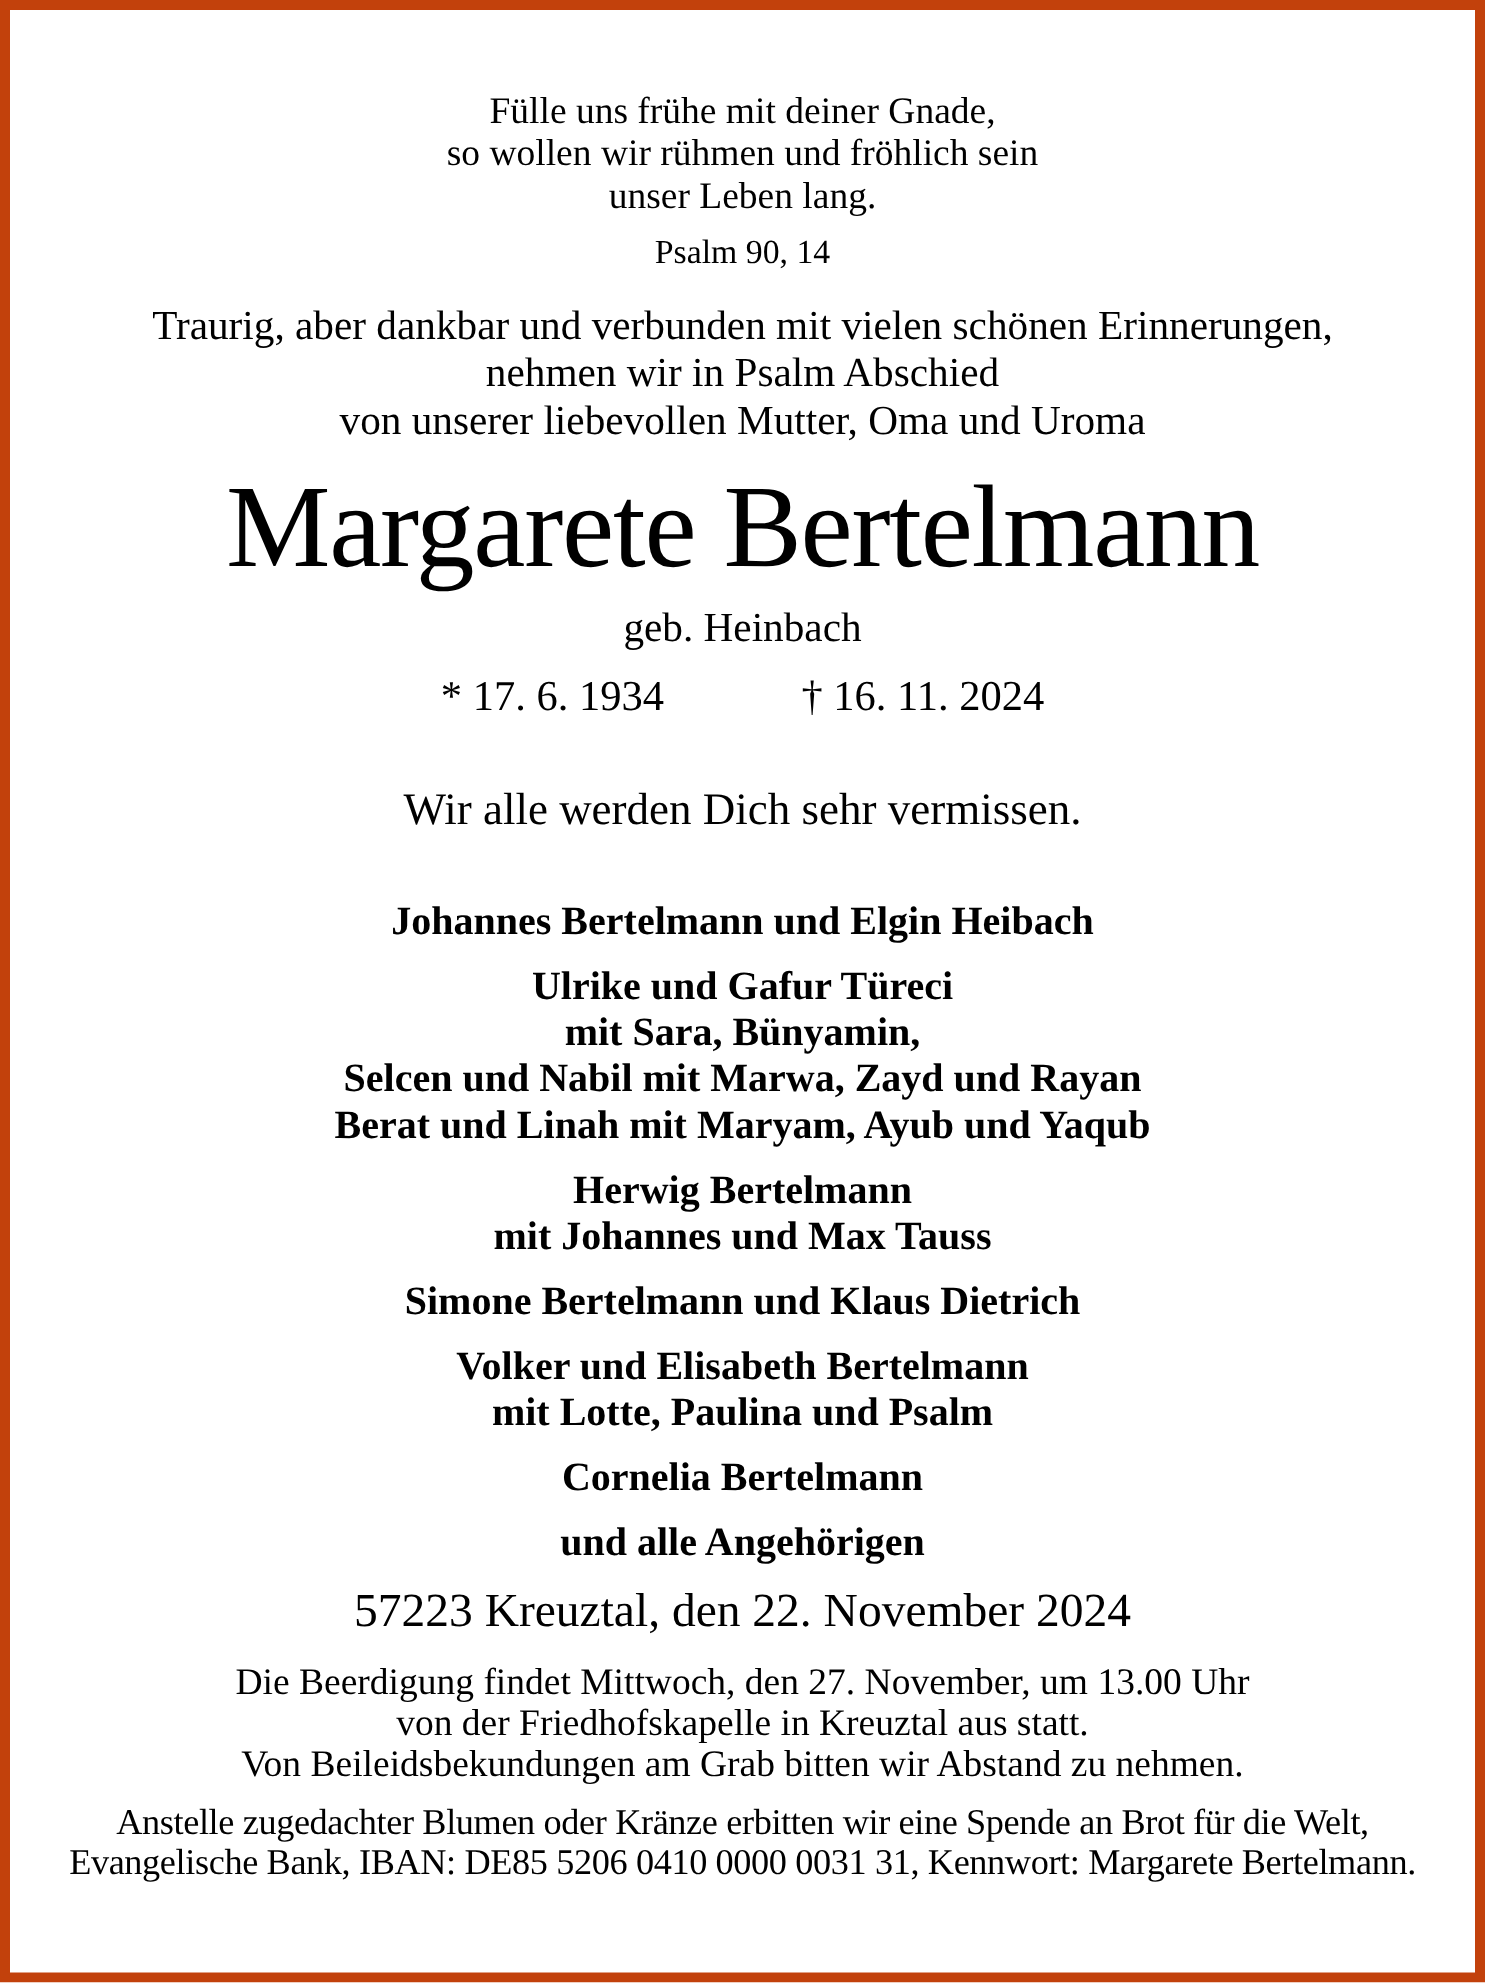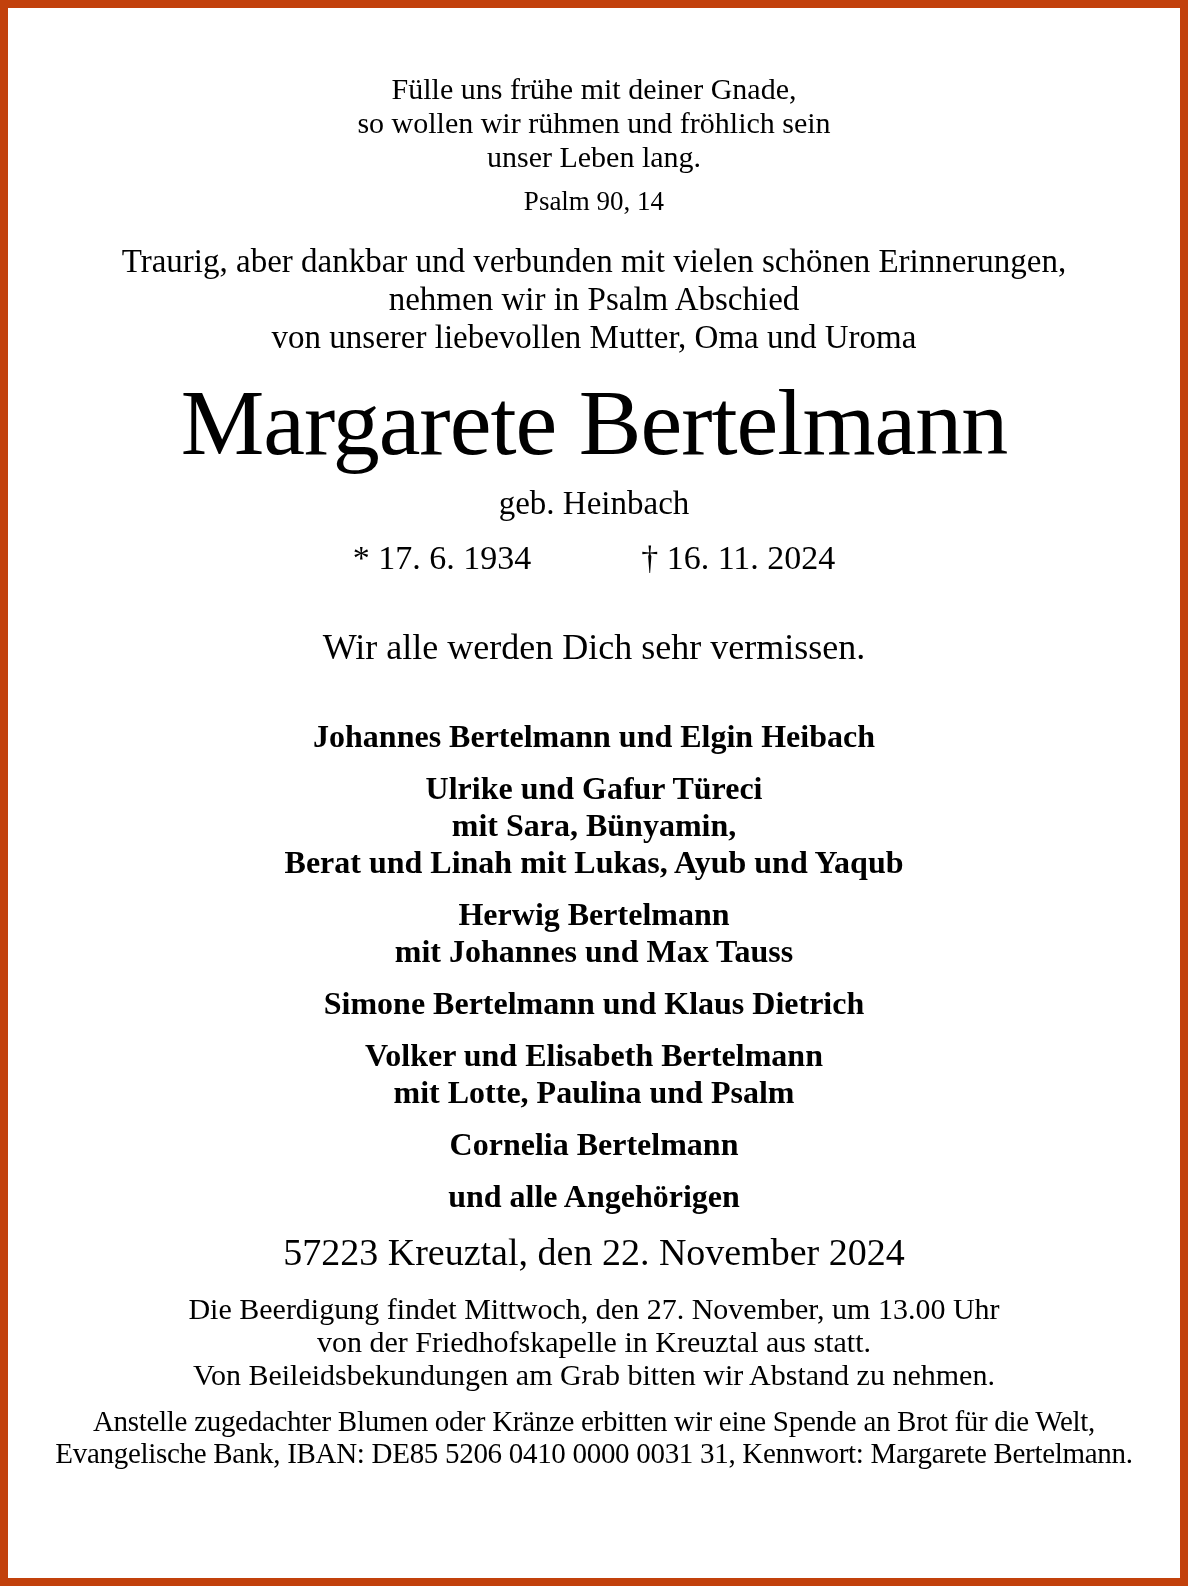--- a/index.html
+++ b/index.html
@@ -116,21 +116,22 @@
 
   <div class="farewell">Wir alle werden Dich sehr vermissen.</div>
 
   <div class="mourners">
     <div class="mourner-group">
       <div>Johannes Bertelmann und Elgin Heibach</div>
     </div>
     <div class="mourner-group">
       <div>Ulrike und Gafur Türeci</div>
       <div>mit Sara, Bünyamin,</div>
-      <div>Berat und Linah mit Lukas, Ayub und Yaqub</div>
+      <div>Selcen und Nabil mit Marwa, Zayd und Rayan</div>
+      <div>Berat und Linah mit Maryam, Ayub und Yaqub</div>
     </div>
     <div class="mourner-group">
       <div>Herwig Bertelmann</div>
       <div>mit Johannes und Max Tauss</div>
     </div>
     <div class="mourner-group">
       <div>Simone Bertelmann und Klaus Dietrich</div>
     </div>
     <div class="mourner-group">
       <div>Volker und Elisabeth Bertelmann</div>

